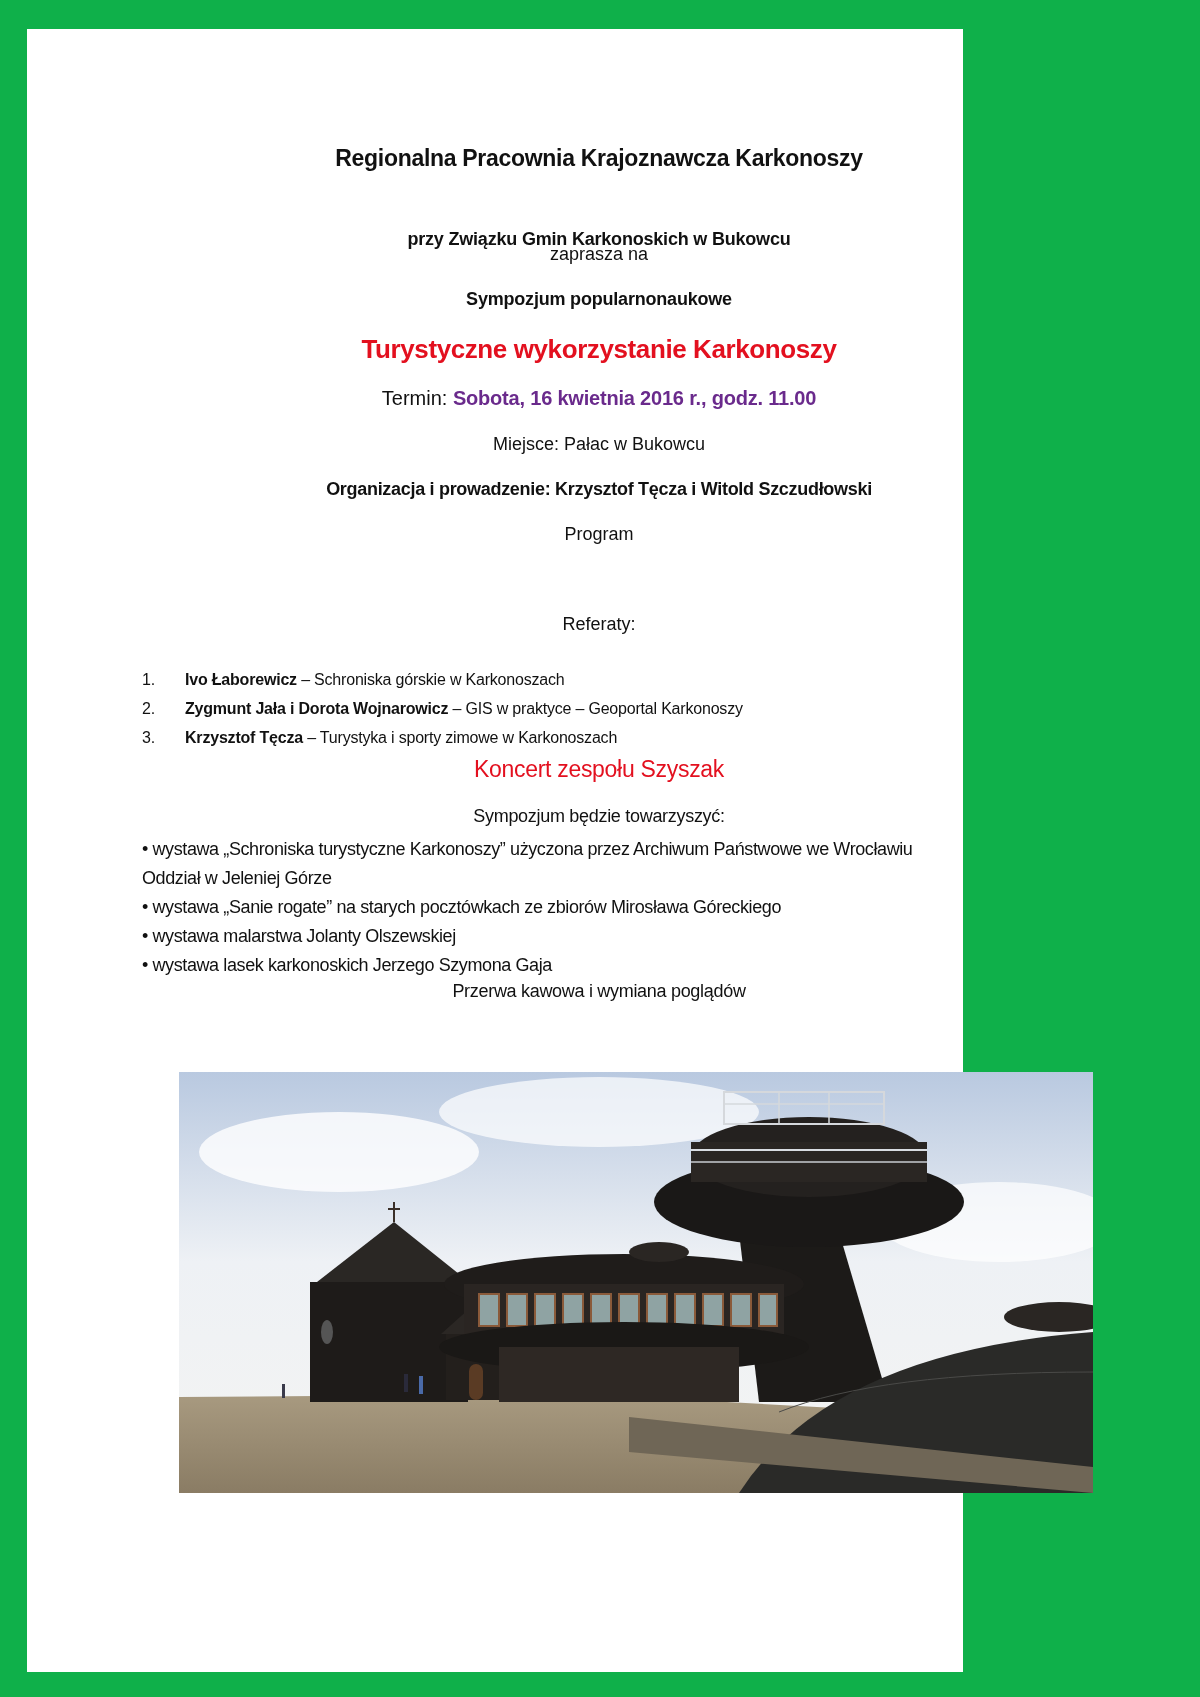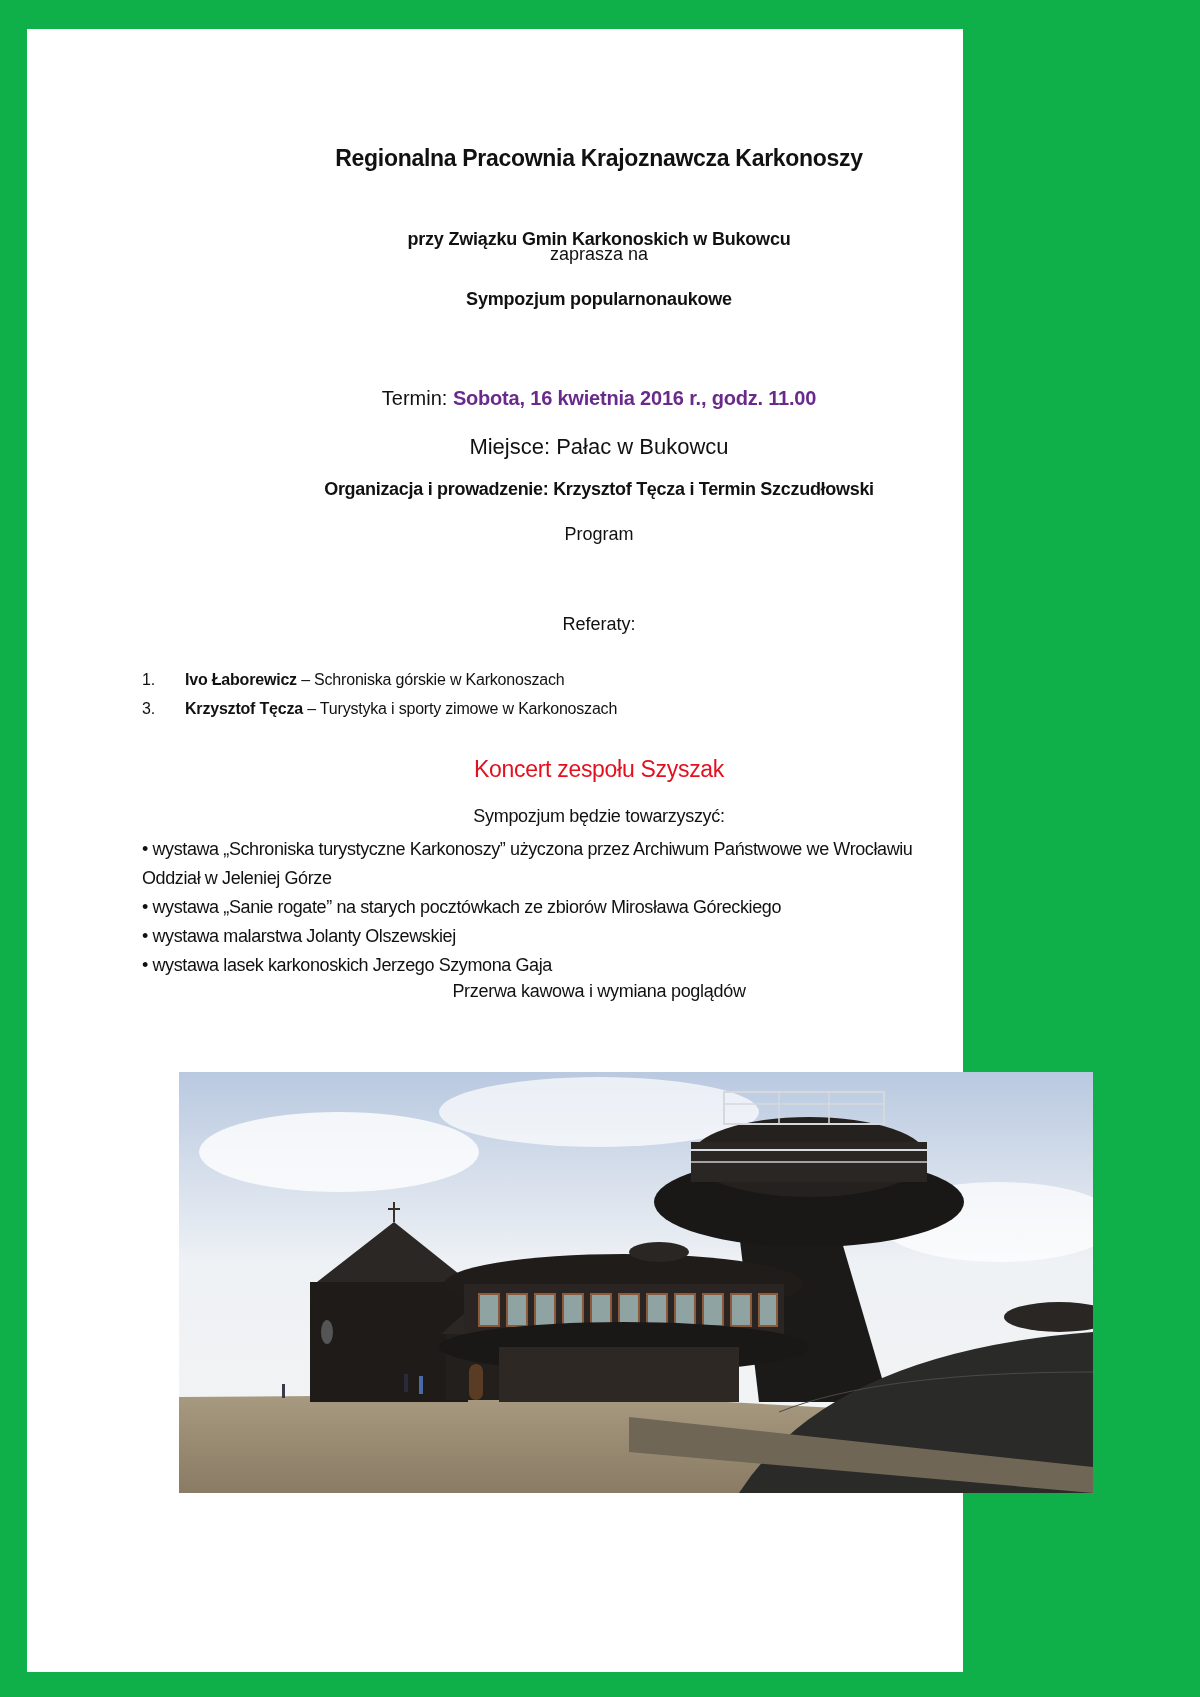--- a/index.html
+++ b/index.html
@@ -23,21 +23,21 @@
       text-align: center;
       white-space: nowrap;
     }
     .t1 { top: 116px; font-size: 23px; font-weight: bold; letter-spacing: -0.3px; }
     .t2 { top: 170px; font-size: 18px; font-weight: bold; letter-spacing: -0.2px; margin-top: 30px; }
     .t3 { top: 215px; font-size: 18px; }
     .t4 { top: 260px; font-size: 18px; font-weight: bold; letter-spacing: -0.2px; }
     .t5 { top: 305px; font-size: 26px; font-weight: bold; color: #e3101f; letter-spacing: -0.4px; }
     .t6 { top: 358px; font-size: 20px; }
     .t6 .purple { color: #6a2a8c; font-weight: bold; letter-spacing: -0.2px; margin-top: 35px; }
-    .t7 { top: 405px; font-size: 22px; }
+    .t7 { top: 405px; font-size: 18px; }
     .t8 { top: 450px; font-size: 18px; font-weight: bold; letter-spacing: -0.3px; }
     .t9 { top: 495px; font-size: 18px; }
     .t10 { top: 540px; font-size: 18px; letter-spacing: -0.2px; }
     .t11 { top: 585px; font-size: 18px; }
 
     .reflist {
       position: absolute;
       left: 115px; top: 636px;
       margin: 0; padding: 0; list-style: none;
       font-size: 16px; letter-spacing: -0.2px;
@@ -69,33 +69,37 @@
   </style>
 </head>
 <body>
 
 <div class="page">
 
   <div class="line t1">Regionalna Pracownia Krajoznawcza Karkonoszy</div>
   <div class="line t2">przy Związku Gmin Karkonoskich w Bukowcu</div>
   <div class="line t3">zaprasza na</div>
   <div class="line t4">Sympozjum popularnonaukowe</div>
+  <div class="line t5">Turystyczne wykorzystanie Karkonoszy</div>
 
   <div class="line t6">
     <span>Termin: </span><span class="purple">Sobota, 16 kwietnia 2016 r., godz. 11.00</span>
   </div>
 
   <div class="line t7">Miejsce: Pałac w Bukowcu</div>
-  <div class="line t8">Organizacja i prowadzenie: Krzysztof Tęcza i Termin Szczudłowski</div>
+  <div class="line t8">Organizacja i prowadzenie: Krzysztof Tęcza i Witold Szczudłowski</div>
   <div class="line t9">Program</div>
   <div class="line t11">Referaty:</div>
 
   <ul class="reflist">
     <li>
       <span class="num">1.</span><b>Ivo Łaborewicz</b><span> – Schroniska górskie w Karkonoszach</span>
+    </li>
+    <li>
+      <span class="num">2.</span><b>Zygmunt Jała i Dorota Wojnarowicz</b><span> – GIS w praktyce – Geoportal Karkonoszy</span>
     </li>
     <li>
       <span class="num">3.</span><b>Krzysztof Tęcza</b><span> – Turystyka i sporty zimowe w Karkonoszach</span>
     </li>
   </ul>
 
   <div class="line t12">Koncert zespołu Szyszak</div>
 
   <div class="line t13">Sympozjum będzie towarzyszyć:</div>
   <ul class="exhib">

